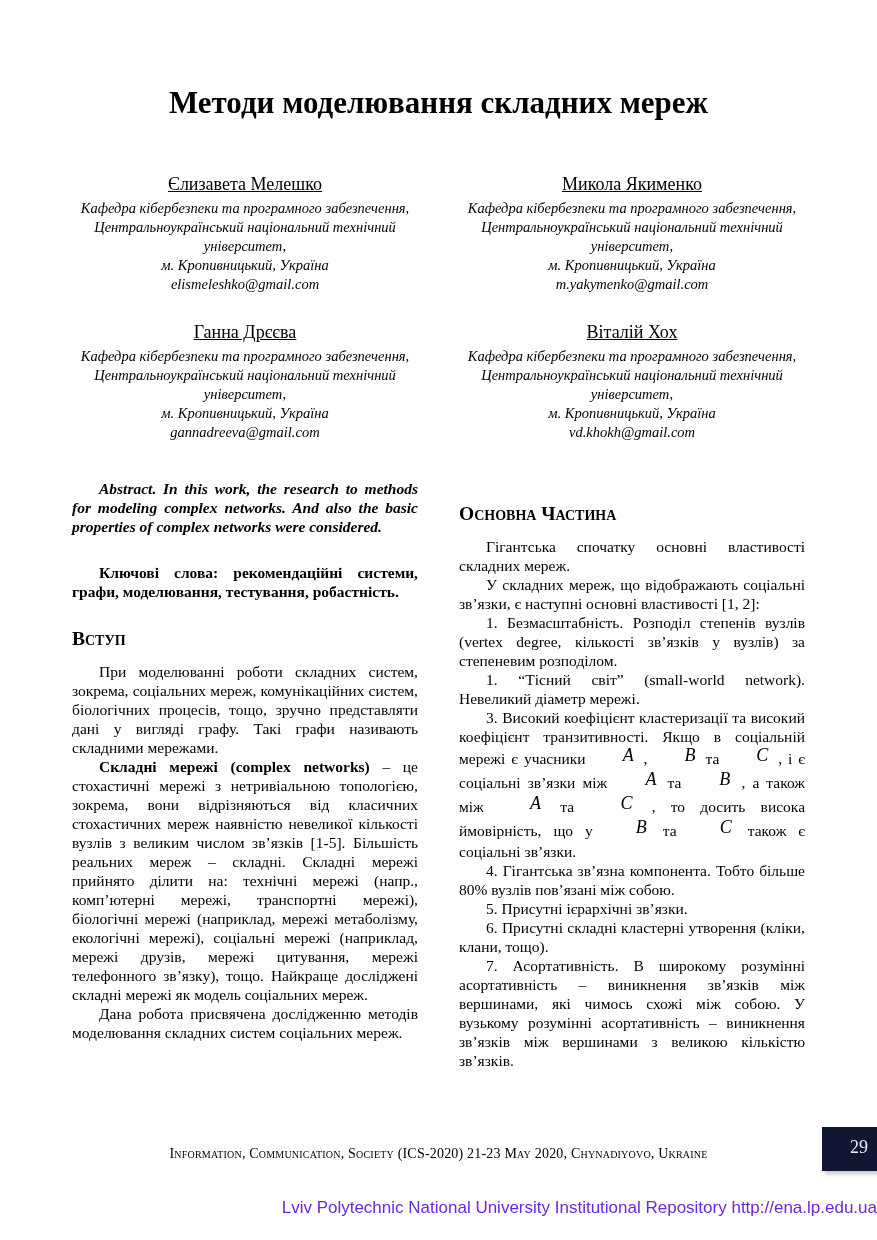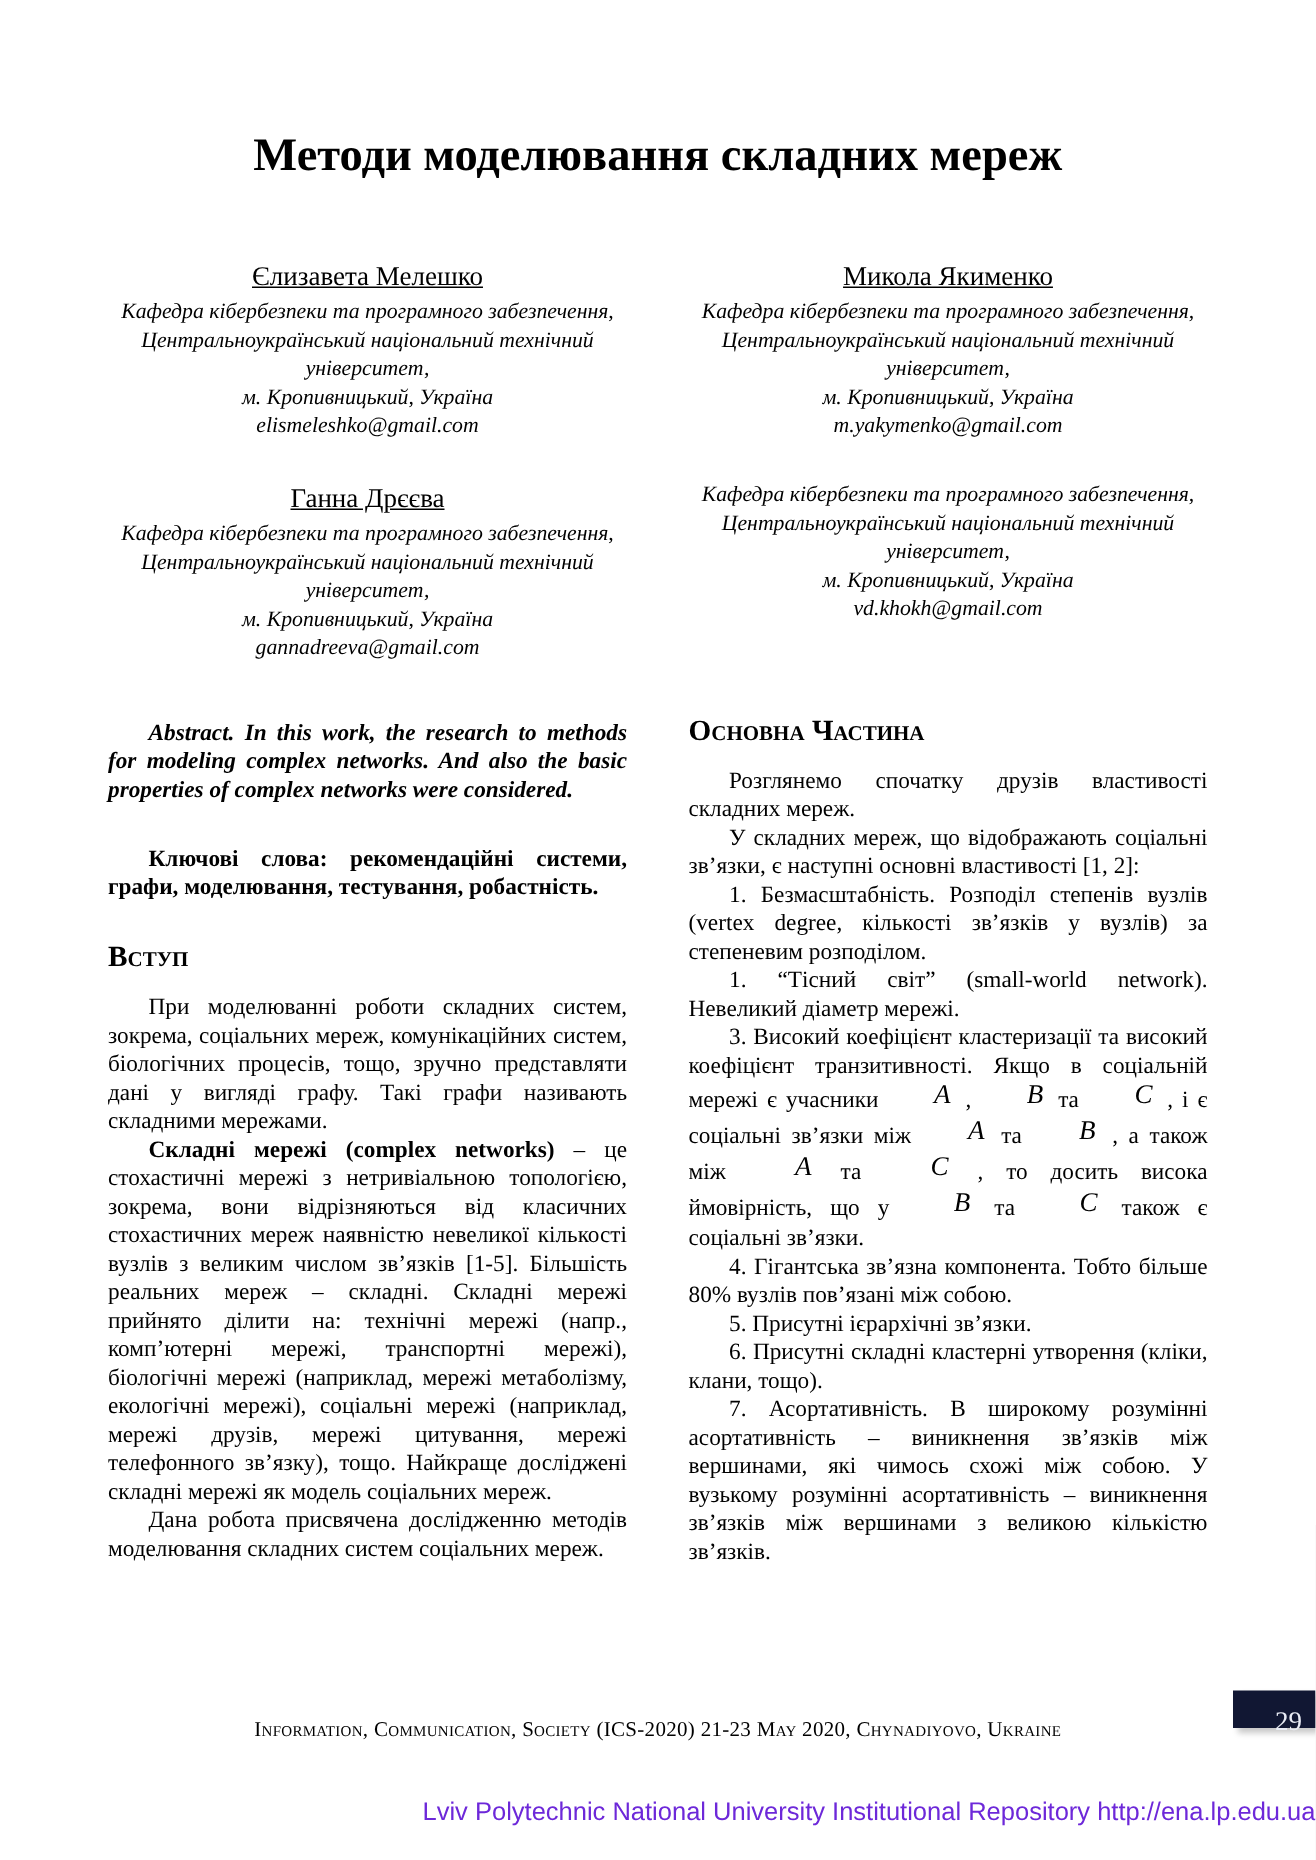--- a/index.html
+++ b/index.html
@@ -73,21 +73,21 @@
     text-align:center;
     font-variant:small-caps;
     font-size:14px;
     letter-spacing:0.2px;
   }
   .page-number-badge{
     position:absolute;
     top:1127px;
     left:822px;
     width:55px;
-    height:25px;
+    height:44px;
     background:#111733;
     color:#e9ecf5;
     font-size:18px;
     line-height:40px;
     text-align:right;
     padding-right:9px;
     box-sizing:border-box;
     box-shadow:3px 3px 4px rgba(0,0,0,0.22);
   }
   .repository-line{
@@ -146,30 +146,31 @@
       <div class="author-block">
         <div class="author-name">Микола Якименко</div>
         <div class="affil-line">Кафедра кібербезпеки та програмного забезпечення,</div>
         <div class="affil-line">Центральноукраїнський національний технічний</div>
         <div class="affil-line">університет,</div>
         <div class="affil-line">м. Кропивницький, Україна</div>
         <div class="author-email">m.yakymenko@gmail.com</div>
       </div>
 
       <div class="author-block">
+        <div class="author-name">Віталій Хох</div>
         <div class="affil-line">Кафедра кібербезпеки та програмного забезпечення,</div>
         <div class="affil-line">Центральноукраїнський національний технічний</div>
         <div class="affil-line">університет,</div>
         <div class="affil-line">м. Кропивницький, Україна</div>
         <div class="author-email">vd.khokh@gmail.com</div>
       </div>
 
       <div class="section-heading main-heading">Основна Частина</div>
 
-      <p class="para">Розглянемо спочатку друзів властивості складних мереж.</p>
+      <p class="para">Гігантська спочатку основні властивості складних мереж.</p>
       <p class="para">У складних мереж, що відображають соціальні зв’язки, є наступні основні властивості [1, 2]:</p>
 
       <p class="para"><span class="sg-p">1. Безмасштабність. Розподіл степенів вузлів (vertex degree, кількості зв’язків у вузлів) за степеневим розподілом.</span></p>
       <p class="para"><span class="sg-p">1. “Тісний світ” (small-world network). Невеликий діаметр мережі.</span></p>
       <p class="para"><span class="sg-p">3. Високий коефіцієнт кластеризації та високий коефіцієнт транзитивності. Якщо в соціальній мережі є учасники </span><span class="sg-m">A</span><span class="sg-p"> , </span><span class="sg-m">B</span><span class="sg-p"> та </span><span class="sg-m">C</span><span class="sg-p"> , і є соціальні зв’язки між </span><span class="sg-m">A</span><span class="sg-p"> та </span><span class="sg-m">B</span><span class="sg-p"> , а також між </span><span class="sg-m">A</span><span class="sg-p"> та </span><span class="sg-m">C</span><span class="sg-p"> , то досить висока ймовірність, що у </span><span class="sg-m">B</span><span class="sg-p"> та </span><span class="sg-m">C</span><span class="sg-p"> також є соціальні зв’язки.</span></p>
       <p class="para"><span class="sg-p">4. Гігантська зв’язна компонента. Тобто більше 80% вузлів пов’язані між собою.</span></p>
       <p class="para"><span class="sg-p">5. Присутні ієрархічні зв’язки.</span></p>
       <p class="para"><span class="sg-p">6. Присутні складні кластерні утворення (кліки, клани, тощо).</span></p>
       <p class="para"><span class="sg-p">7. Асортативність. В широкому розумінні асортативність – виникнення зв’язків між вершинами, які чимось схожі між собою. У вузькому розумінні асортативність – виникнення зв’язків між вершинами з великою кількістю зв’язків.</span></p>
 

